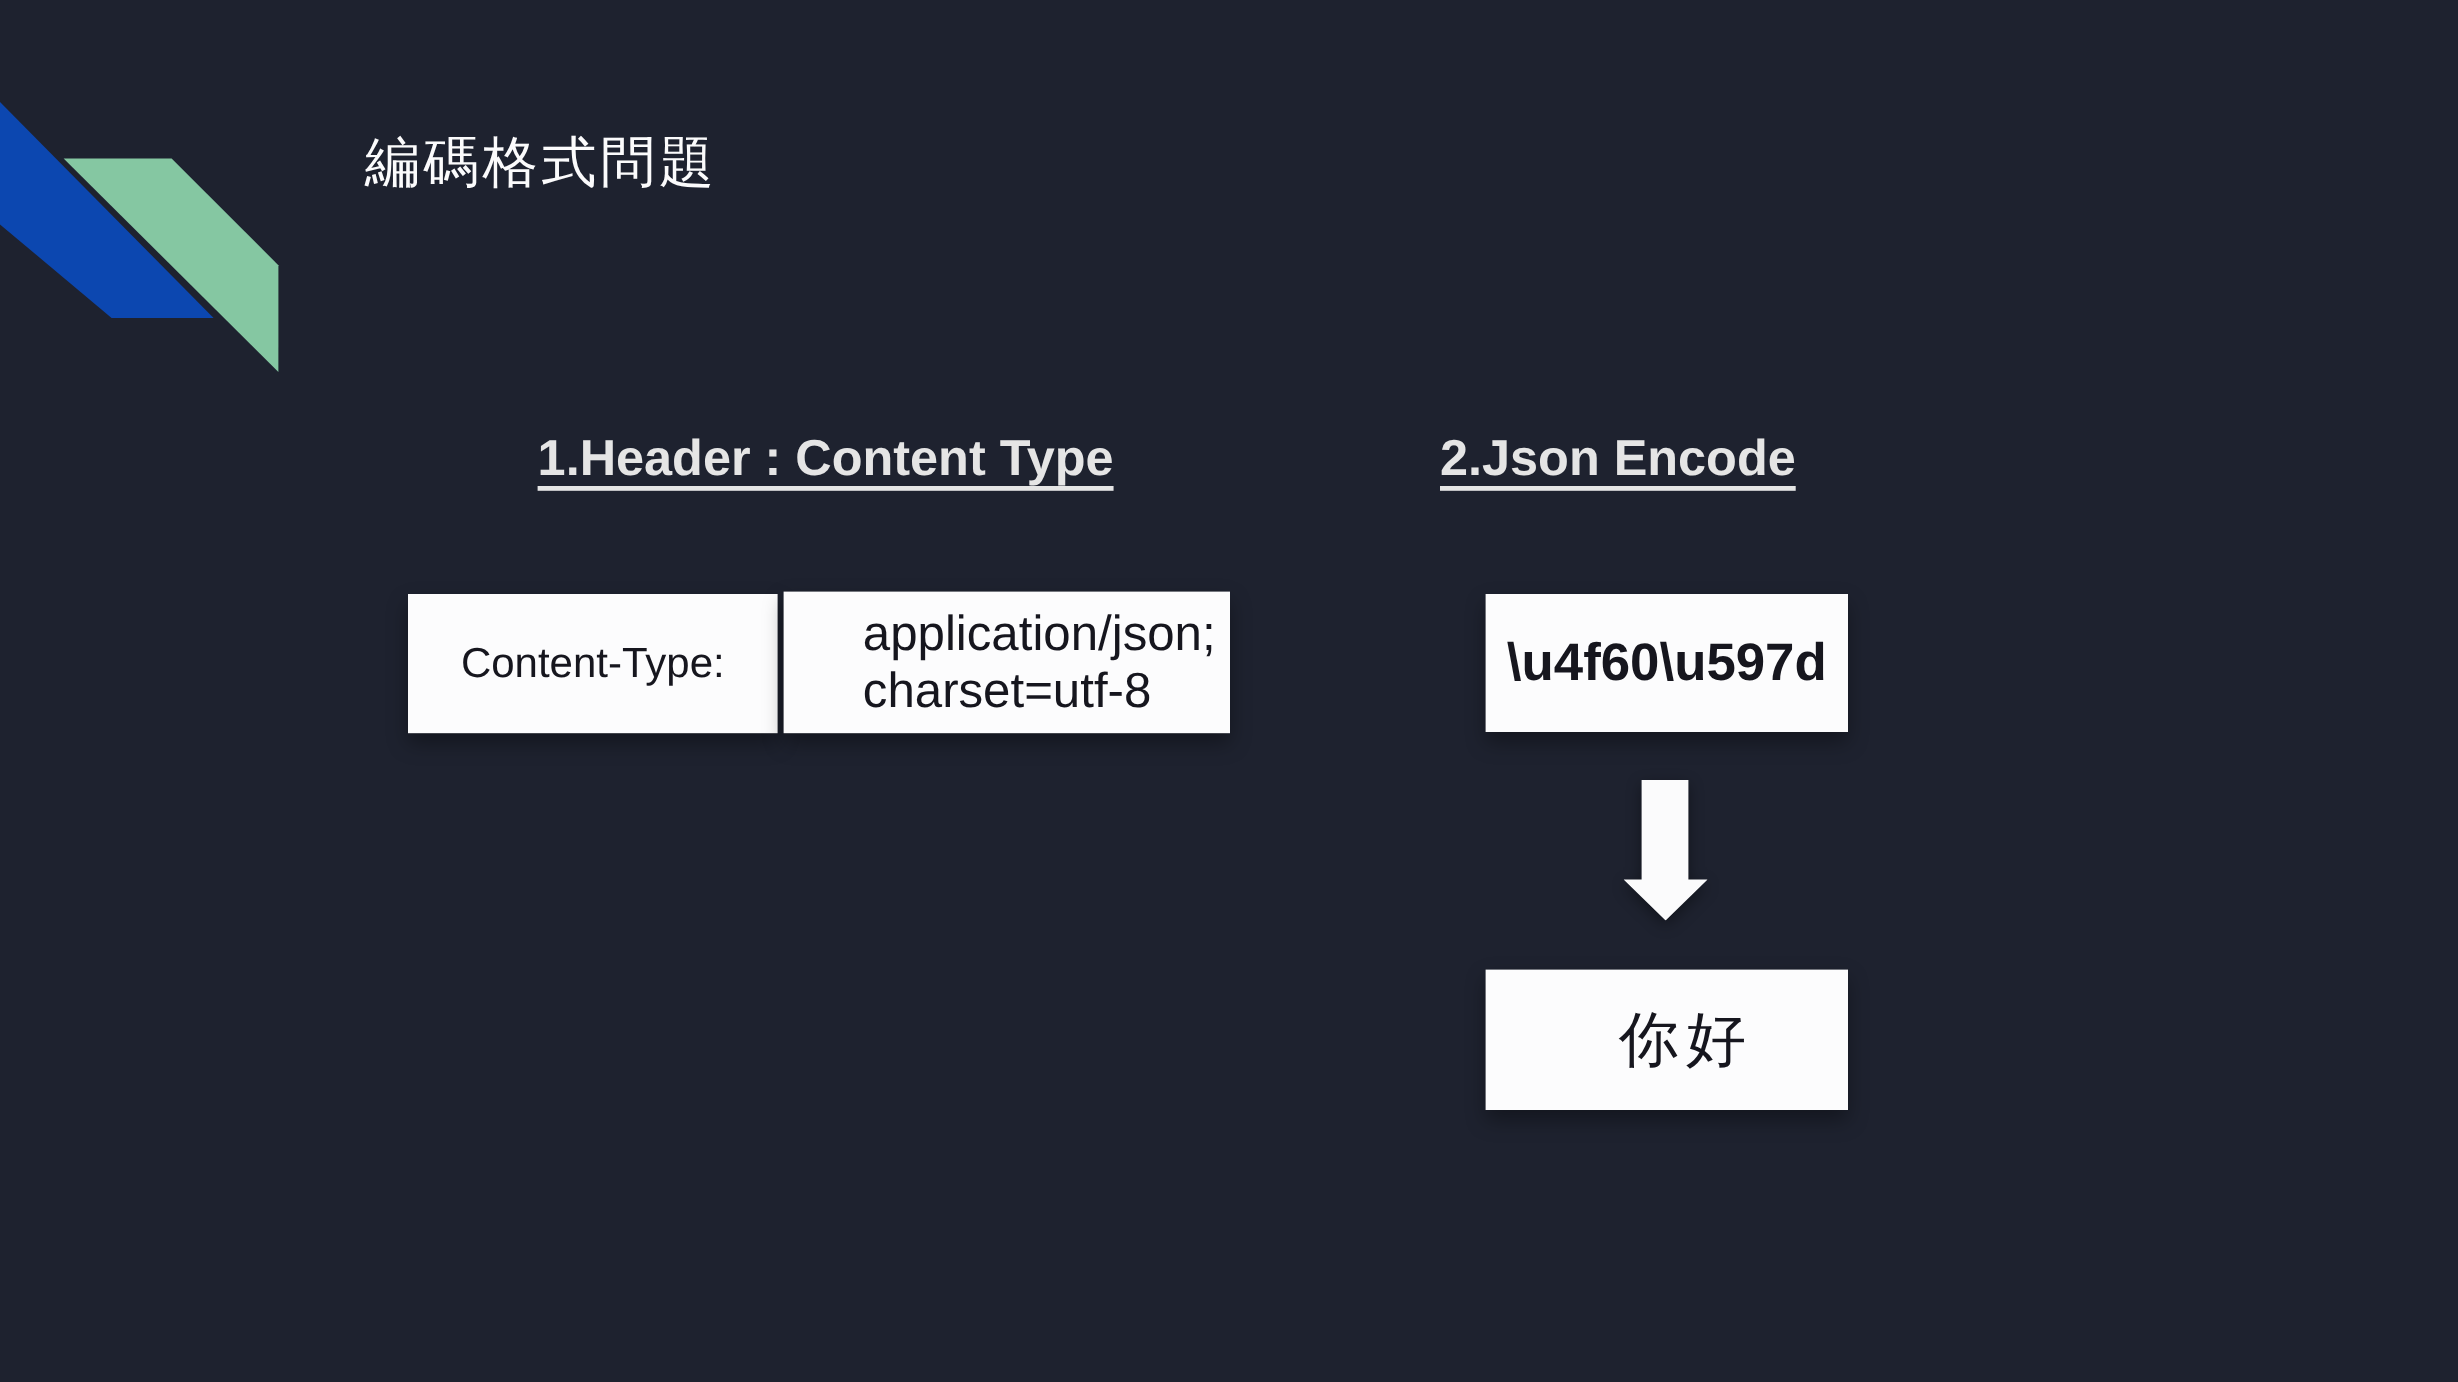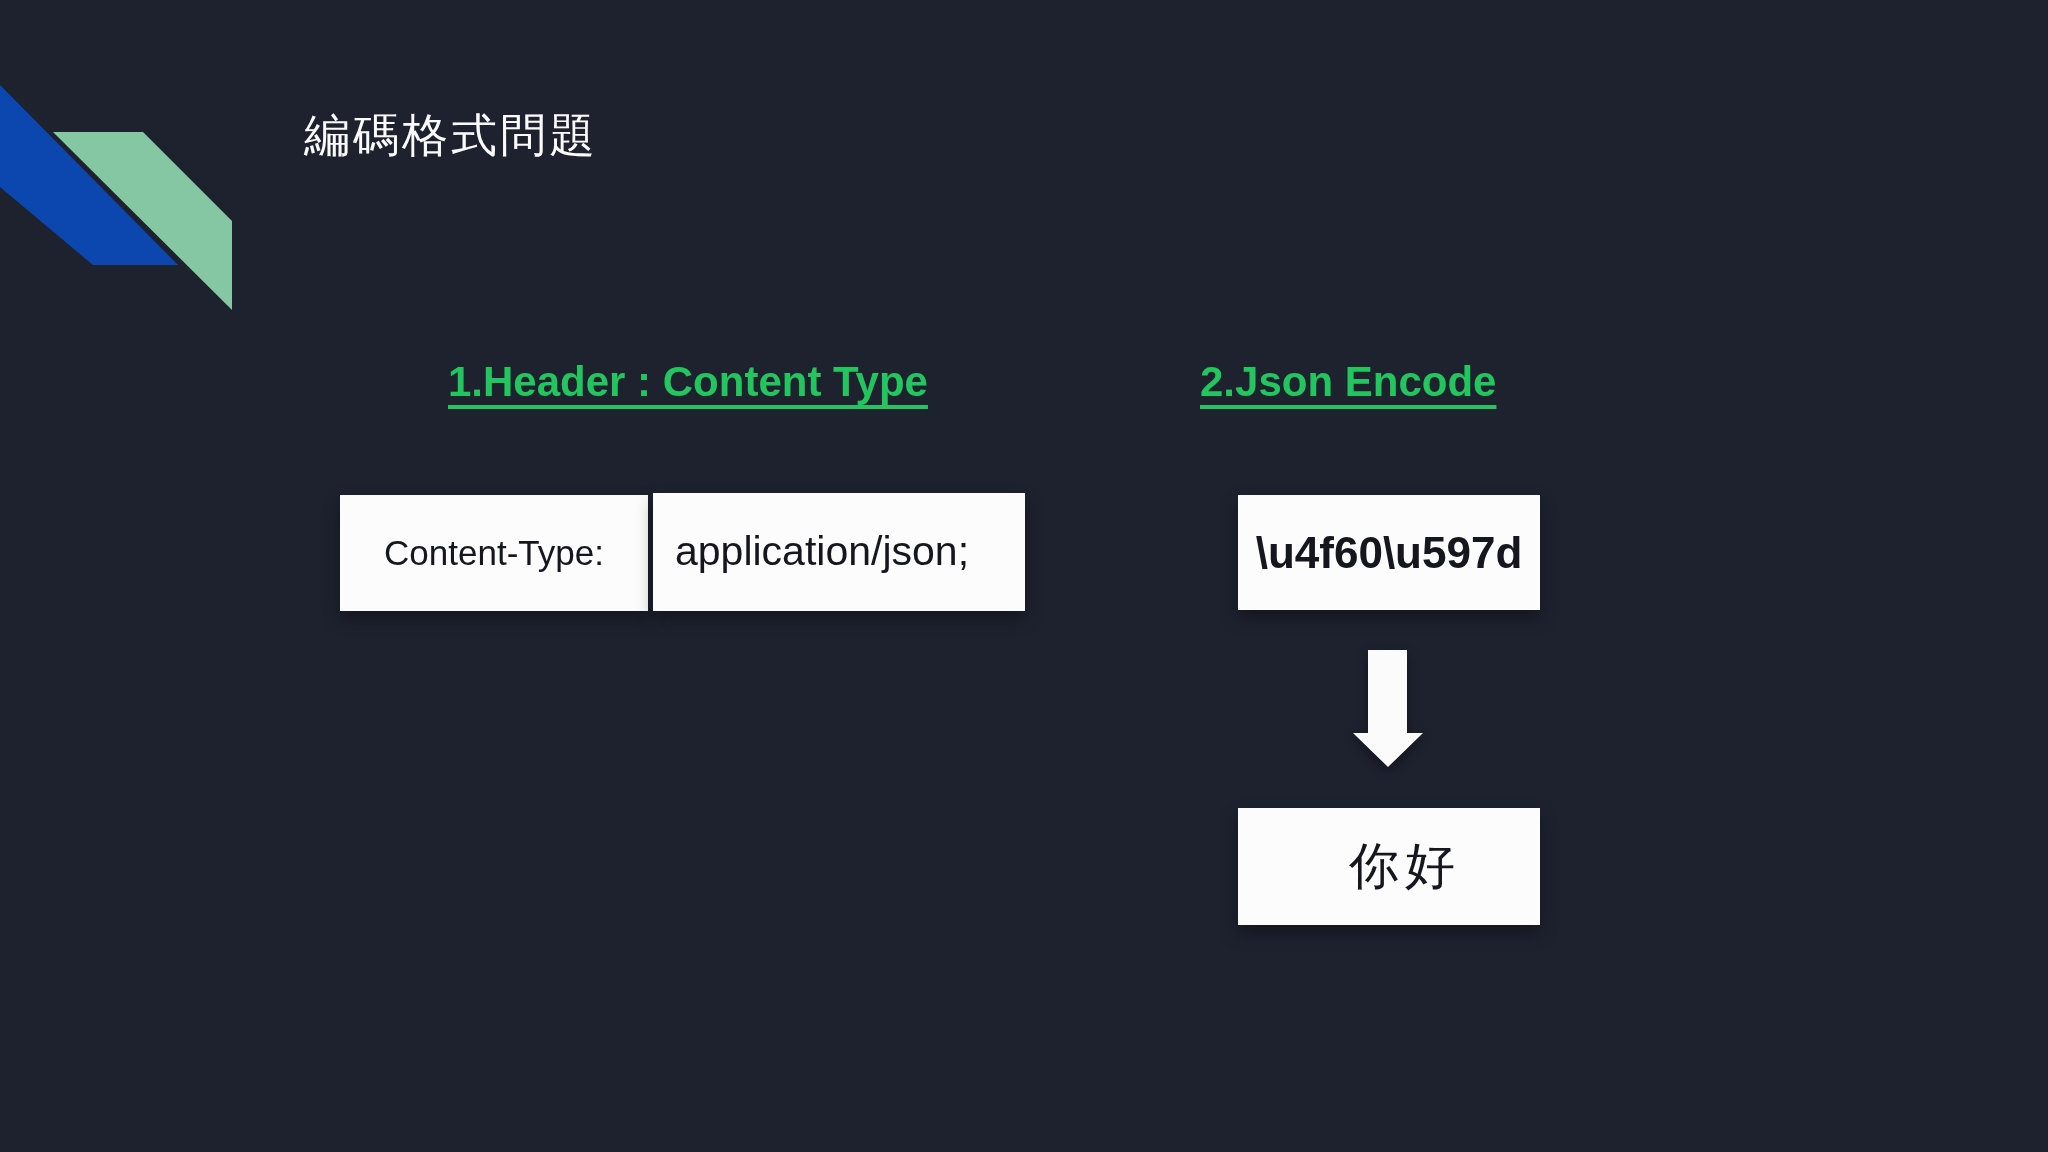--- a/index.html
+++ b/index.html
@@ -28,21 +28,21 @@
     letter-spacing: 3px;
     color: #fbfbfc;
     font-weight: 500;
     white-space: nowrap;
   }
   .section-heading {
     position: absolute;
     top: 358px;
     font-size: 42px;
     font-weight: 700;
-    color: #22c55e;
+    color: #e5e5e5;
     text-decoration: underline;
     text-decoration-thickness: 4px;
     text-underline-offset: 9px;
     white-space: nowrap;
   }
   .heading-1 { left: 448px; }
   .heading-2 { left: 1200px; }
   .white-box {
     position: absolute;
     background: #fcfcfd;
@@ -60,21 +60,21 @@
   }
   .value-box {
     left: 653px; top: 493px;
     width: 372px; height: 118px;
     padding-left: 22px;
     font-size: 41px;
     line-height: 1.15;
     justify-content: flex-start;
   }
   .value-box .lines { display: block; }
-  .value-box .lines span { display: block; white-space: nowrap; }
+  .value-box .lines span { display: block; white-space: nowrap; margin-left: 44px; }
   .encoded-box {
     left: 1238px; top: 495px;
     width: 302px; height: 115px;
     justify-content: center;
     font-size: 44px;
     white-space: nowrap;
     font-weight: bold;
   }
   .decoded-box {
     left: 1238px; top: 808px;
@@ -107,20 +107,21 @@
 
   <div class="section-heading heading-2">2.Json Encode</div>
 
   <div class="white-box key-box">
     <span>Content-Type:</span>
   </div>
 
   <div class="white-box value-box">
     <div class="lines">
       <span>application/json;</span>
+      <span>charset=utf-8</span>
     </div>
   </div>
 
   <div class="white-box encoded-box">
     <span>\u4f60\u597d</span>
   </div>
 
   <svg class="down-arrow" viewBox="0 0 70 117" width="70" height="117" aria-hidden="true">
     <polygon points="15,0 54,0 54,83 70,83 35,117 0,83 15,83" fill="#fbfbfc"></polygon>
   </svg>

